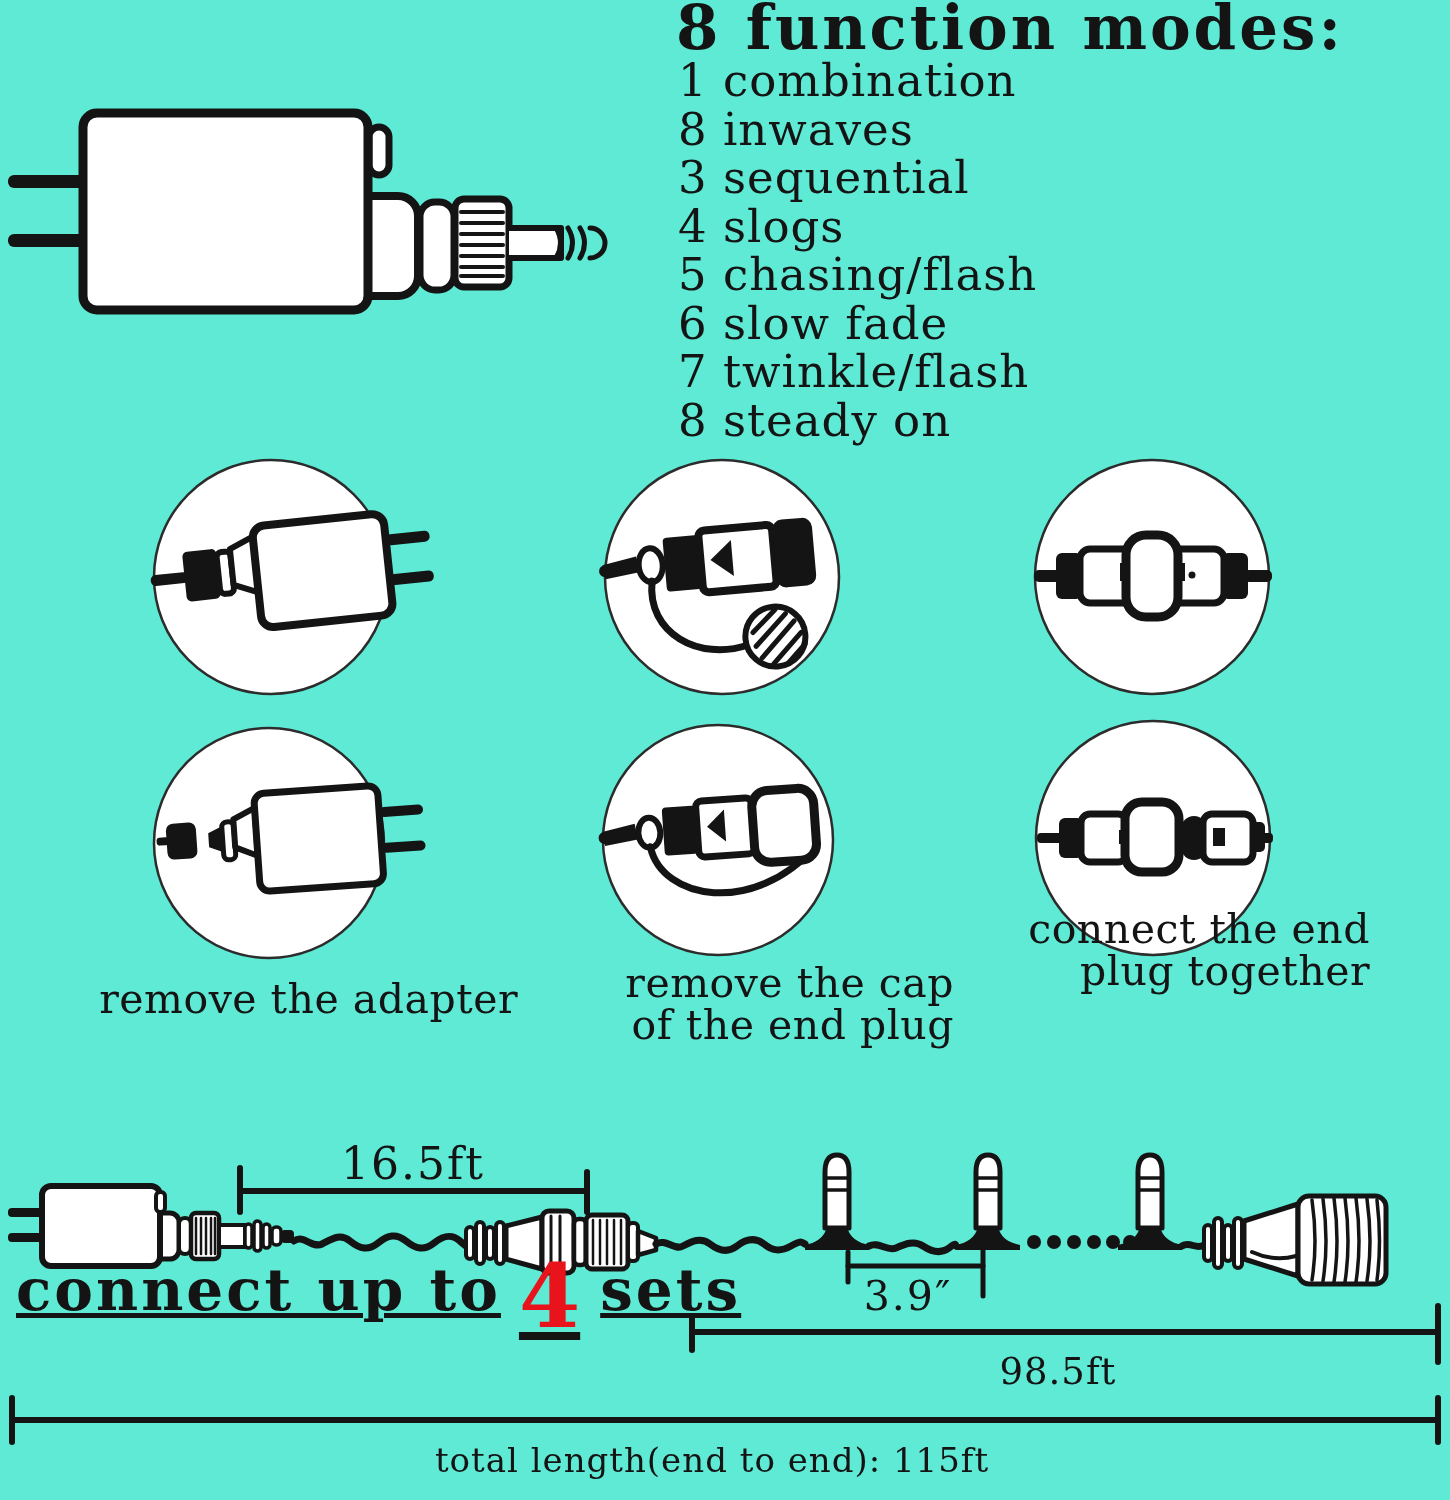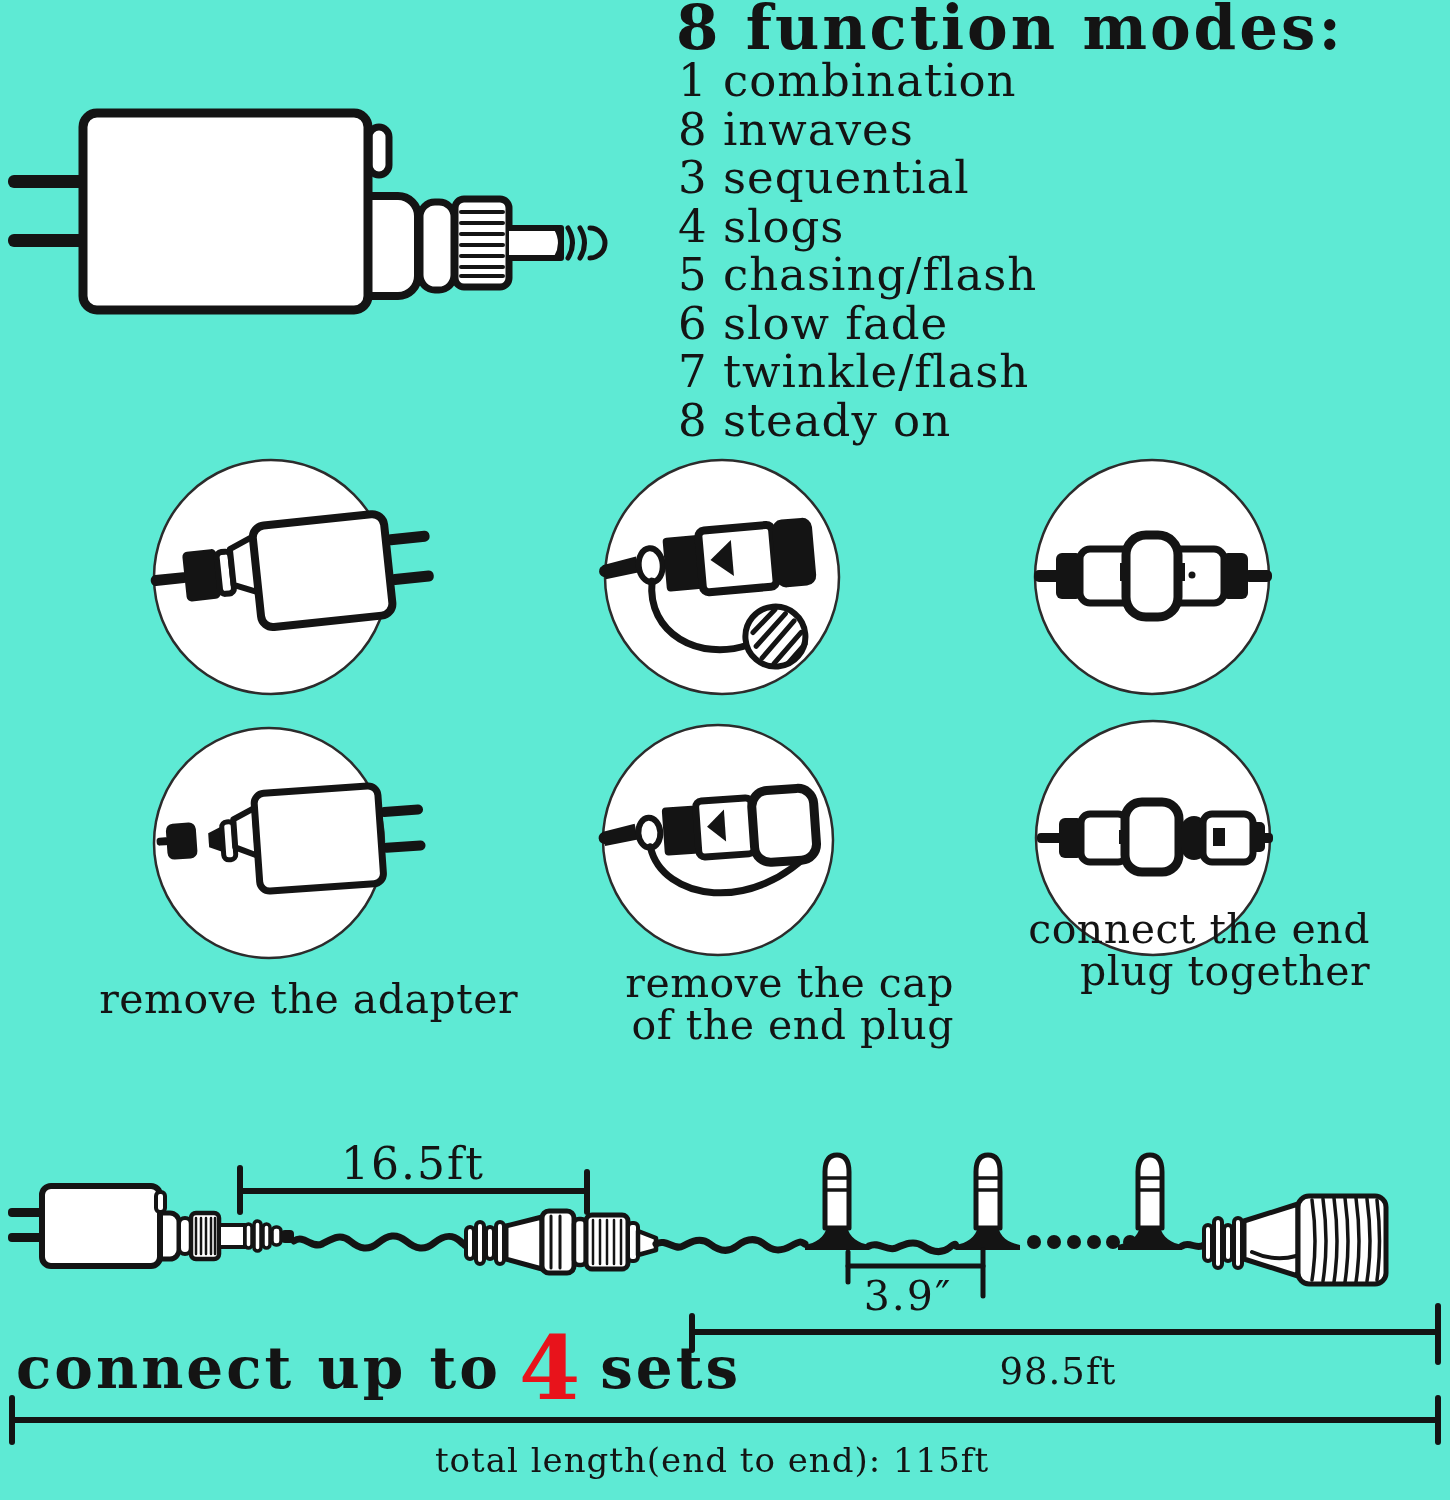--- a/index.html
+++ b/index.html
@@ -12,21 +12,21 @@
   .modes-list div{white-space:nowrap;}
   .caption{font-size:41px;letter-spacing:0.5px;text-align:right;line-height:42px;}
   .cap1{left:56px;top:978px;width:462px;}
   .cap2{left:540px;top:962px;width:414px;}
   .cap3{left:950px;top:908px;width:420px;}
   .dim{font-weight:400;text-align:center;white-space:nowrap;}
   .dim-165{left:260px;top:1138px;width:306px;font-size:44px;letter-spacing:2px;}
   .dim-39{left:805px;top:1272px;width:206px;font-size:41px;letter-spacing:2px;}
   .dim-985{left:955px;top:1350px;width:206px;font-size:37px;letter-spacing:1px;}
   .dim-total{left:312px;top:1440px;width:800px;font-size:34px;letter-spacing:1px;}
-  .connect-line{left:16px;top:1328px;display:flex;align-items:center;white-space:nowrap;}
+  .connect-line{left:16px;top:1256px;display:flex;align-items:flex-start;white-space:nowrap;text-decoration:underline;}
   .connect-line .black{font-size:58px;font-weight:700;letter-spacing:3px;}
   .connect-line .count{font-size:88px;font-weight:700;margin:0 20px 0 18px;line-height:80px;}
 </style>
 </head>
 <body>
 
 <div id="page">
 
   <svg id="art" width="1450" height="1500" viewBox="0 0 1450 1500">
 

